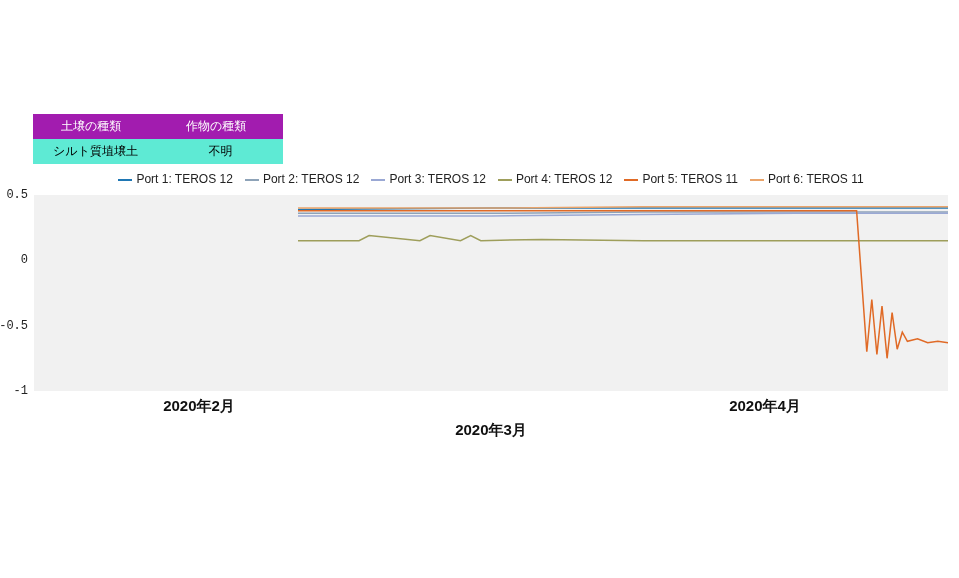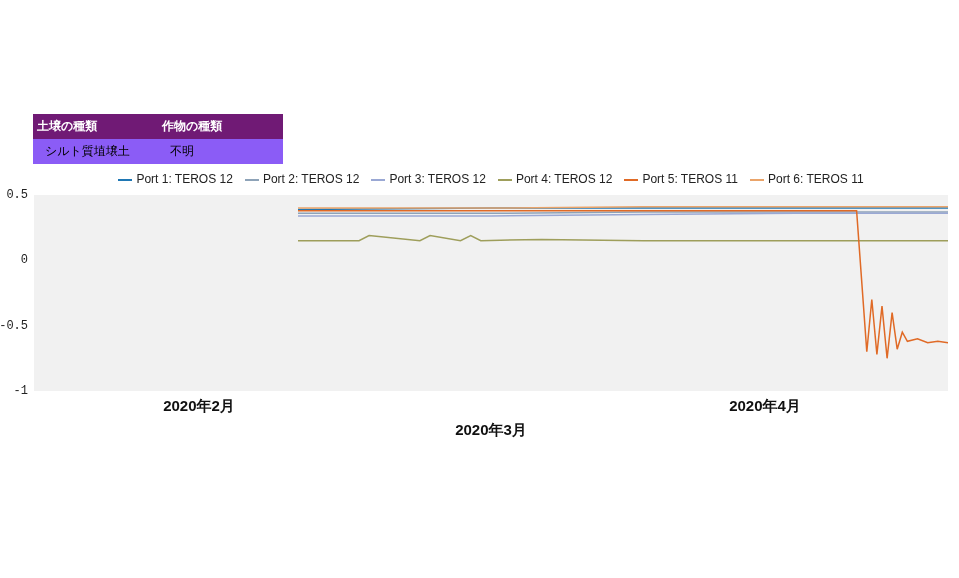--- a/index.html
+++ b/index.html
@@ -14,31 +14,32 @@
     padding: 110px 10px 0 10px;
   }
   .info-table {
     position: absolute;
     left: 33px;
     top: 114px;
     border-collapse: collapse;
     font-size: 12px;
   }
   .info-table th {
-    background: #701a75;
+    background: #a21caf;
     color: #fff;
     text-align: left;
-    padding: 4px 4px;
-    font-weight: 700;
+    padding: 4px 28px;
+    font-weight: 400;
     width: 125px;
   }
   .info-table td {
-    background: #8b5cf6;
+    background: #5eead4;
     padding: 4px 12px;
     width: 125px;
+    text-align: center;
   }
   .legend {
     position: absolute;
     left: 0; right: 0;
     top: 172px;
     text-align: center;
     font-size: 12px;
     color: #222;
     padding-left: 23px;
   }

